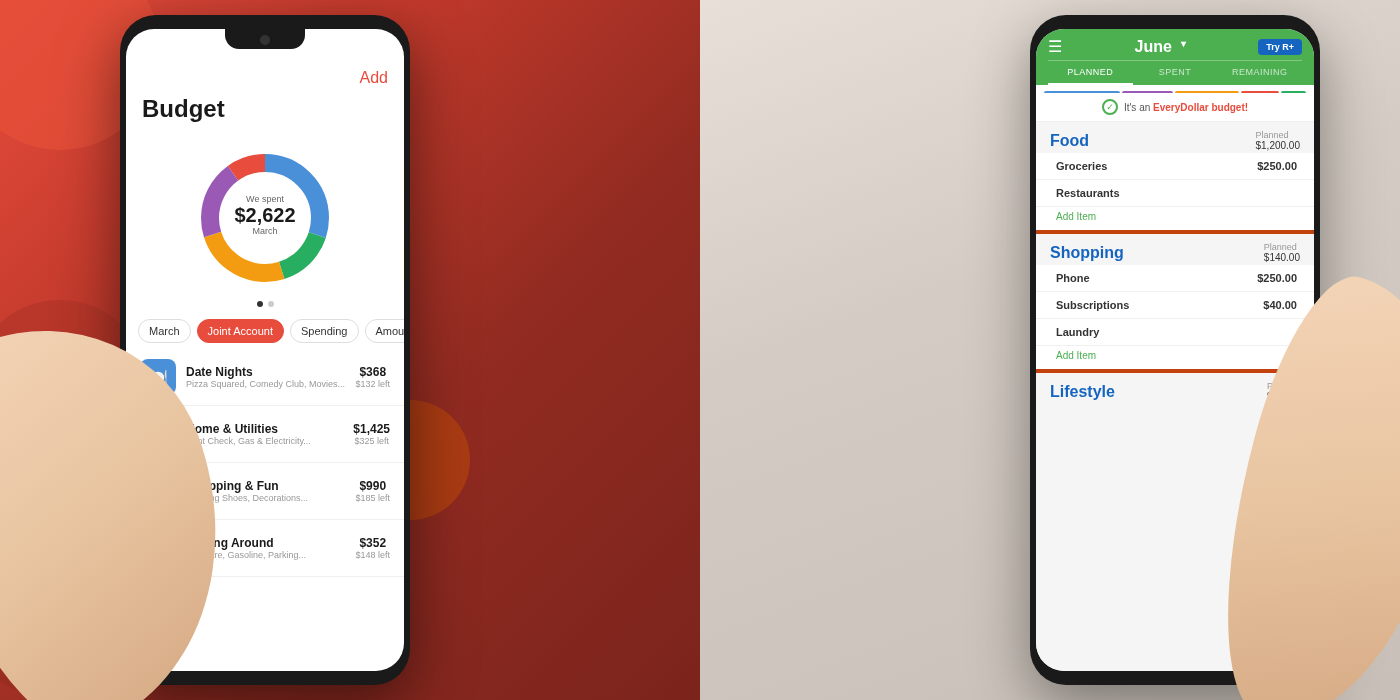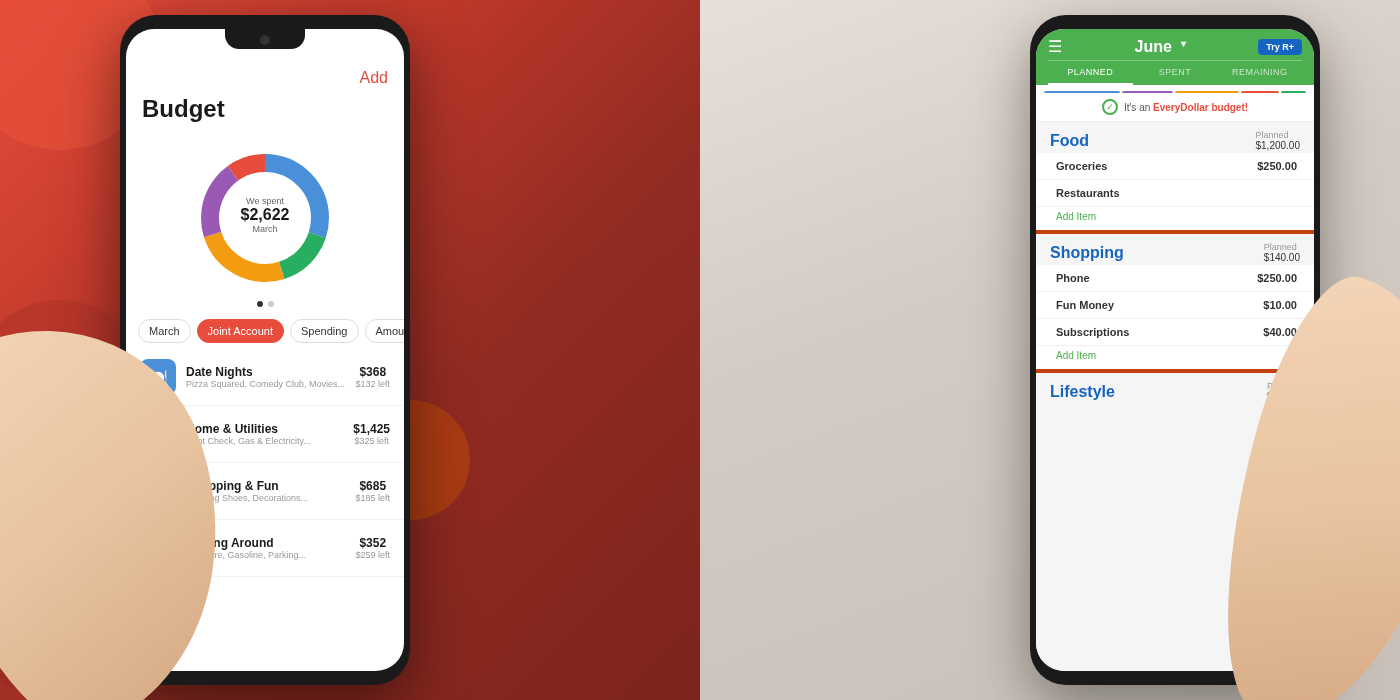--- a/index.html
+++ b/index.html
@@ -117,21 +117,21 @@
       top: 50%;
       left: 50%;
       transform: translate(-50%, -50%);
     }
     .donut-label {
       font-size: 9px;
       color: #666;
       display: block;
     }
     .donut-amount {
-      font-size: 16px;
+      font-size: 20px;
       font-weight: 700;
       color: #1a1a1a;
       display: block;
       line-height: 1.1;
     }
     .donut-month {
       font-size: 9px;
       color: #666;
       display: block;
     }
@@ -509,34 +509,34 @@
           </div>
         </div>
 
         <div class="transaction-item">
           <div class="tx-icon" style="background:#795548;">🛍️</div>
           <div class="tx-info">
             <div class="tx-name">Shopping &amp; Fun</div>
             <div class="tx-sub">Running Shoes, Decorations...</div>
           </div>
           <div class="tx-amounts">
-            <div class="tx-total">$685</div>
+            <div class="tx-total">$990</div>
             <div class="tx-left">$185 left</div>
           </div>
         </div>
 
         <div class="transaction-item">
           <div class="tx-icon" style="background:#9c27b0;">🚌</div>
           <div class="tx-info">
             <div class="tx-name">Getting Around</div>
             <div class="tx-sub">Bus Fare, Gasoline, Parking...</div>
           </div>
           <div class="tx-amounts">
             <div class="tx-total">$352</div>
-            <div class="tx-left">$259 left</div>
+            <div class="tx-left">$148 left</div>
           </div>
         </div>
 
       </div>
     </div>
   </div>
 </div>
 
 <div class="right-panel">
   <div class="right-bg"></div>
@@ -601,26 +601,26 @@
           <div>
             <div class="section-planned-label">Planned</div>
             <div class="section-planned-value">$140.00</div>
           </div>
         </div>
         <div class="budget-row">
           <span class="budget-row-name">Phone</span>
           <span class="budget-row-value">$250.00</span>
         </div>
         <div class="budget-row">
-          <span class="budget-row-name">Fun Money</span>
-          <span class="budget-row-value">$10.00</span>
-        </div>
-        <div class="budget-row">
           <span class="budget-row-name">Subscriptions</span>
           <span class="budget-row-value">$40.00</span>
+        </div>
+        <div class="budget-row">
+          <span class="budget-row-name">Laundry</span>
+          <span class="budget-row-value"></span>
         </div>
         <div class="add-item-btn">Add Item</div>
 
         <div class="budget-section-header">
           <span class="section-name">Lifestyle</span>
           <div>
             <div class="section-planned-label">Planned</div>
             <div class="section-planned-value">$0.00</div>
           </div>
         </div>

